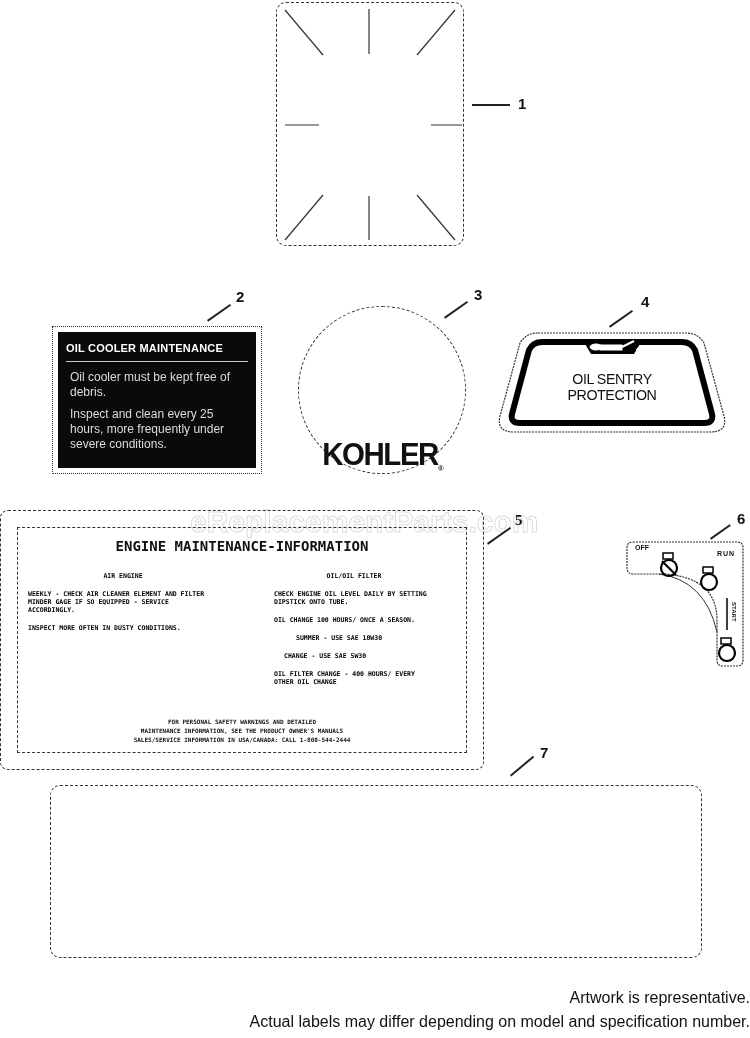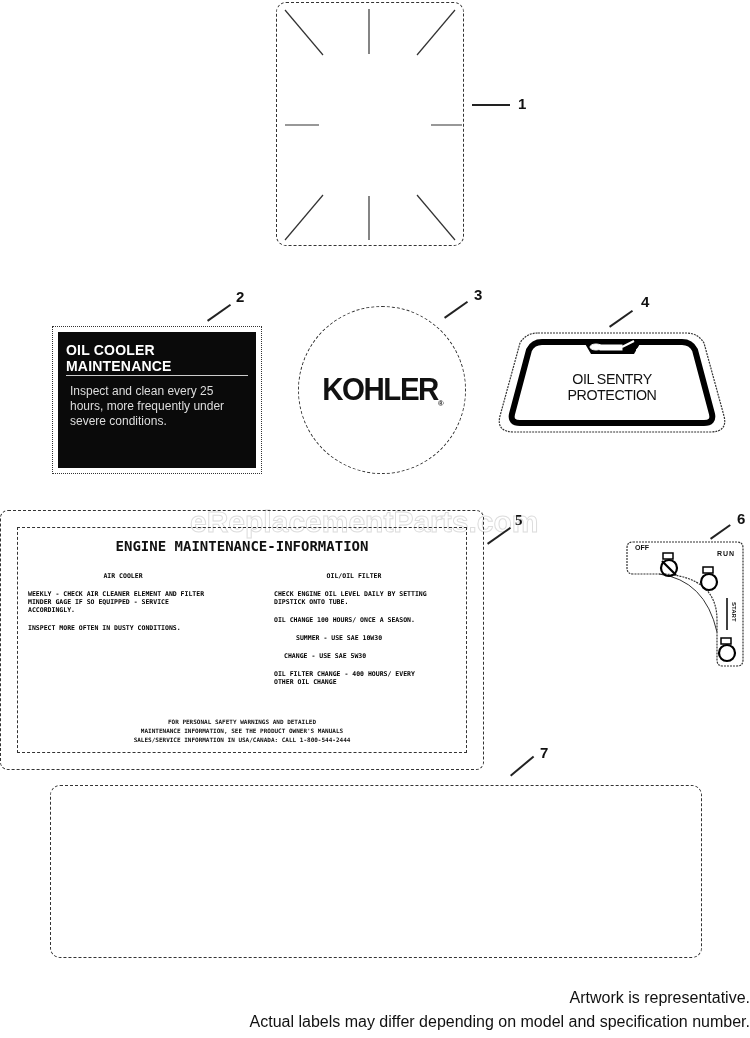--- a/index.html
+++ b/index.html
@@ -5,24 +5,24 @@
   html,body{margin:0;padding:0;background:#fff;}
   body{width:750px;height:1038px;position:relative;overflow:hidden;font-family:"Liberation Sans",sans-serif;color:#111;}
   .abs{position:absolute;}
   .callout{font-weight:bold;font-size:15px;font-family:"Liberation Sans",sans-serif;}
   .leader{position:absolute;height:1.5px;background:#222;transform-origin:0 0;}
   
   #lbl1{left:276px;top:2px;width:188px;height:244px;border:1.5px dashed #333;border-radius:10px;box-sizing:border-box;}
   
   #lbl2{left:52px;top:326px;width:210px;height:148px;border:1.5px dotted #333;box-sizing:border-box;padding:5px;}
   #lbl2 .inner{background:#0a0a0a;width:100%;height:100%;box-sizing:border-box;padding:10px 8px;color:#fff;}
-  #lbl2 .title{font-weight:bold;font-size:14px;letter-spacing:0.2px;border-bottom:1.5px solid #ccc;padding-bottom:1px;margin-bottom:8px;}
+  #lbl2 .title{font-weight:bold;font-size:11px;letter-spacing:0.2px;border-bottom:1.5px solid #ccc;padding-bottom:7px;margin-bottom:8px;}
   #lbl2 p{margin:0 0 7px 4px;font-size:12px;line-height:15px;color:#ddd;}
   
-  #lbl3{left:298px;top:306px;width:168px;height:168px;border:1.5px dashed #333;border-radius:50%;box-sizing:border-box;display:flex;align-items:center;justify-content:center;}
+  #lbl3{left:298px;top:306px;width:168px;height:168px;border:1.5px dashed #333;border-radius:50%;box-sizing:border-box;display:flex;align-items:flex-end;justify-content:center;}
   #lbl3 .logo{font-weight:900;font-size:31px;letter-spacing:-1.5px;font-family:"Liberation Sans",sans-serif;transform:scaleX(0.95);}
   #lbl3 .reg{font-size:8px;vertical-align:bottom;}
   
   #lbl5{left:0;top:510px;width:484px;height:260px;border:1.5px dashed #333;border-radius:8px;box-sizing:border-box;}
   #lbl5 .inner{position:absolute;left:16px;top:16px;right:16px;bottom:16px;border:1.5px dashed #333;text-decoration:underline;}
   #lbl5 .title{position:absolute;left:0;right:0;top:10px;text-align:center;font-family:"DejaVu Sans Mono",monospace;font-weight:bold;font-size:14px;}
   #lbl5 .col{position:absolute;font-family:"DejaVu Sans Mono",monospace;font-weight:bold;font-size:6.5px;line-height:8px;color:#000;}
   #lbl5 .col .h{text-align:center;margin-bottom:10px;}
   #lbl5 .col p{margin:0 0 10px 0;}
   #lbl5 .foot{position:absolute;left:0;right:0;bottom:8px;text-align:center;font-family:"DejaVu Sans Mono",monospace;font-weight:bold;font-size:6px;line-height:9px;}
@@ -49,20 +49,21 @@
       <line x1="178" y1="237" x2="140" y2="192"></line>
     </g>
   </svg>
 </div>
 <div class="leader" style="left:472px;top:104px;width:38px;"></div>
 <div class="abs callout" style="left:518px;top:95px;">1</div>
 
 <div class="abs" id="lbl2">
   <div class="inner">
     <div class="title">OIL COOLER MAINTENANCE</div>
+    <p>Oil cooler must be kept free of debris.</p>
     <p>Inspect and clean every 25 hours, more frequently under severe conditions.</p>
   </div>
 </div>
 <div class="leader" style="left:207px;top:320px;width:28px;transform:rotate(-35deg);"></div>
 <div class="abs callout" style="left:236px;top:288px;">2</div>
 
 <div class="abs" id="lbl3">
   <span class="logo"><span>KOHLER</span><span class="reg">®</span></span>
 </div>
 <div class="leader" style="left:444px;top:317px;width:28px;transform:rotate(-35deg);"></div>
@@ -85,21 +86,21 @@
     <div>PROTECTION</div>
   </div>
 </div>
 <div class="leader" style="left:609px;top:326px;width:28px;transform:rotate(-35deg);"></div>
 <div class="abs callout" style="left:641px;top:293px;">4</div>
 
 <div class="abs" id="lbl5">
   <div class="inner">
     <div class="title">ENGINE MAINTENANCE-INFORMATION</div>
     <div class="col" style="left:10px;top:44px;width:190px;">
-      <div class="h">AIR COOLER</div>
+      <div class="h">AIR ENGINE</div>
       <p>WEEKLY - CHECK AIR CLEANER ELEMENT AND FILTER MINDER GAGE IF SO EQUIPPED - SERVICE ACCORDINGLY.</p>
       <p>INSPECT MORE OFTEN IN DUSTY CONDITIONS.</p>
     </div>
     <div class="col" style="left:256px;top:44px;width:160px;">
       <div class="h">OIL/OIL FILTER</div>
       <p>CHECK ENGINE OIL LEVEL DAILY BY SETTING DIPSTICK ONTO TUBE.</p>
       <p>OIL CHANGE 100 HOURS/ ONCE A SEASON.</p>
       <p style="margin-left:22px">SUMMER - USE SAE 10W30</p>
       <p style="margin-left:10px">CHANGE - USE SAE 5W30</p>
       <p>OIL FILTER CHANGE - 400 HOURS/ EVERY OTHER OIL CHANGE</p>

